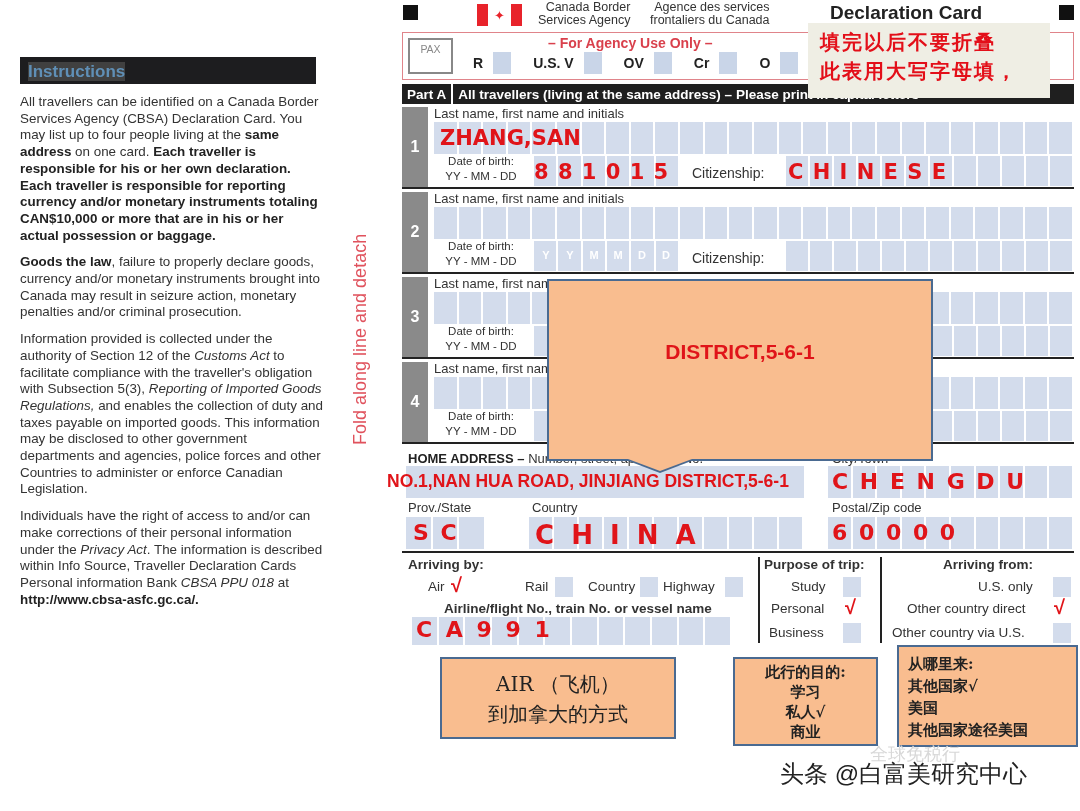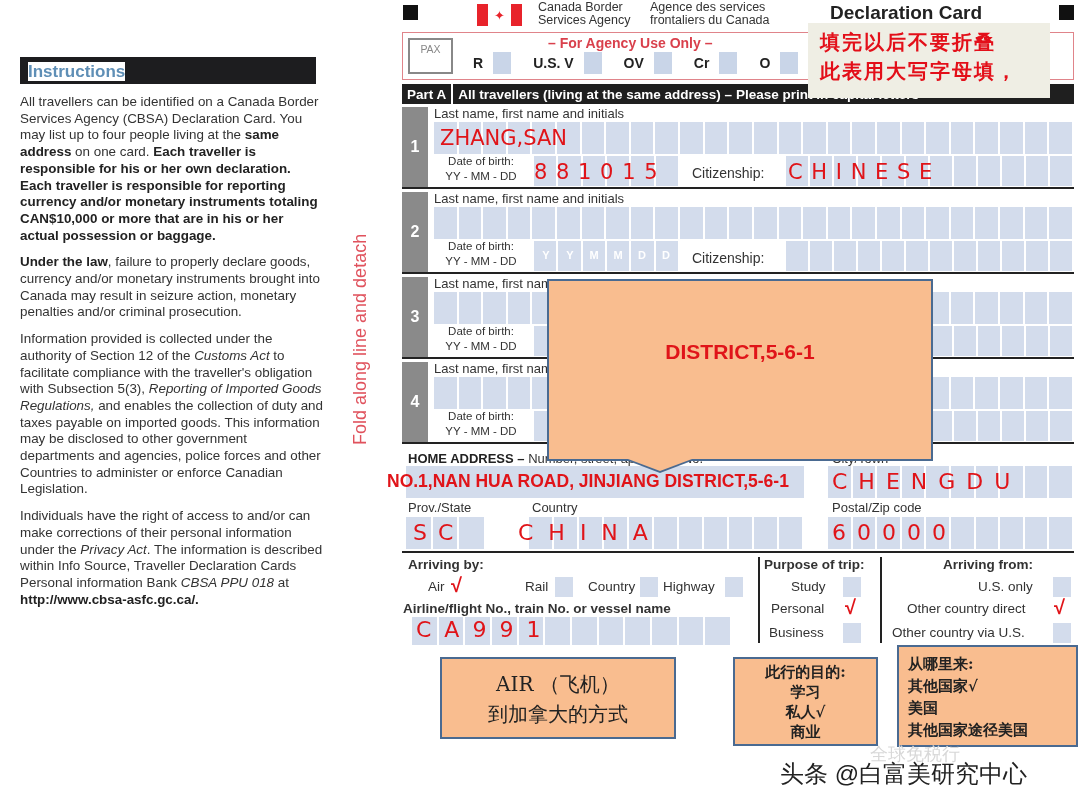--- a/index.html
+++ b/index.html
@@ -5,41 +5,41 @@
   * { box-sizing: border-box; margin: 0; padding: 0; }
   html, body { width: 1080px; height: 811px; background: #ffffff; overflow: hidden; }
   body { position: relative; font-family: "Liberation Sans", sans-serif; color: #222; }
 
   
   .instr-head {
     position: absolute; left: 20px; top: 57px; width: 296px; height: 27px;
     background: #1d1d1f; color: #4a7fa8;
     font-weight: bold; font-size: 17px; padding: 5px 0 0 8px;
   }
-  .instr-head span { background: #ffffff; color: #5f8fb6; }
+  .instr-head span { background: #404040; color: #5f8fb6; }
   .instr-body {
     position: absolute; left: 20px; top: 94px; width: 305px;
     font-size: 13.4px; line-height: 16.7px; color: #333;
   }
   .instr-body p { margin-bottom: 10px; }
   .instr-body b { color: #222; }
 
   
   .fold {
     position: absolute; left: 350px; top: 445px;
     transform: rotate(-90deg); transform-origin: left top;
     color: #e0525d; font-size: 18px; white-space: nowrap; width: 250px;
   }
 
   
   .sq { position: absolute; width: 15px; height: 15px; background: #111; }
   .flag { position: absolute; left: 477px; top: 4px; width: 45px; height: 22px; display: flex; }
   .flag .bar { width: 11px; background: #e8232b; }
   .flag .mid { flex: 1; background: #fff; display: flex; align-items: center; justify-content: center; color: #e8232b; font-size: 13px; }
-  .agency-en, .agency-fr { position: absolute; top: 1px; font-size: 12.5px; line-height: 13px; color: #333; }
+  .agency-en, .agency-fr { position: absolute; top: 1px; font-size: 12.5px; line-height: 13px; color: #333; text-align: right; }
   .agency-en { left: 538px; }
   .agency-fr { left: 650px; }
   .card-title { position: absolute; left: 830px; top: 2px; font-size: 19px; font-weight: bold; color: #222; }
 
   .agency-box {
     position: absolute; left: 402px; top: 32px; width: 672px; height: 48px;
     border: 1.5px solid #e0848a;
   }
   .pax {
     position: absolute; left: 5px; top: 5px; width: 45px; height: 36px;
@@ -73,21 +73,21 @@
   .grid { position: absolute; display: flex; }
   .grid .c { background: #d3dcec; border-right: 2px solid #fff; height: 100%; }
   .trav .namerow { left: 32px; top: 18px; width: 640px; height: 32px; }
   .trav .dob-l { position: absolute; left: 34px; top: 50px; font-size: 11.5px; line-height: 15px; color: #333; text-align: center; width: 90px; }
   .trav .dobrow { left: 132px; top: 52px; width: 146px; height: 30px; }
   .trav .cit-l { position: absolute; left: 290px; top: 61px; font-size: 14px; color: #333; }
   .trav .citrow { left: 384px; top: 52px; width: 288px; height: 30px; }
   .hint { position: absolute; display: flex; gap: 0; color: #fff; font-size: 11px; font-weight: bold; }
   .hint span { width: 24px; text-align: center; }
 
-  .redval { position: absolute; color: #e01419; font-weight: normal; font-family: "DejaVu Sans", sans-serif; white-space: nowrap; }
+  .redval { position: absolute; color: #e01419; font-weight: bold; font-family: "DejaVu Sans", sans-serif; white-space: nowrap; }
 
   
   .lab { position: absolute; font-size: 13px; color: #333; }
   .lab b { color: #222; }
   .addrbar { position: absolute; left: 406px; top: 466px; width: 398px; height: 32px; background: #d3dcec; }
   .hline { position: absolute; left: 402px; width: 672px; height: 2px; background: #222; }
 
   
   .boldlab { position: absolute; font-weight: bold; font-size: 13.5px; color: #333; }
   .optlab { position: absolute; font-size: 13.5px; color: #333; }
@@ -124,21 +124,21 @@
 <body>
 
 <div class="instr-head">
   <span>Instructions</span>
 </div>
 <div class="instr-body">
   <p>
     <span>All travellers can be identified on a Canada Border Services Agency (CBSA) Declaration Card. You may list up to four people living at the </span><b>same address</b><span> on one card. </span><b>Each traveller is responsible for his or her own declaration. Each traveller is responsible for reporting currency and/or monetary instruments totaling CAN$10,000 or more that are in his or her actual possession or baggage.</b>
   </p>
   <p>
-    <b>Under the law</b><span>, failure to properly declare goods, currency and/or monetary instruments brought into Canada may result in seizure action, monetary penalties and/or criminal prosecution.</span>
+    <b>Goods the law</b><span>, failure to properly declare goods, currency and/or monetary instruments brought into Canada may result in seizure action, monetary penalties and/or criminal prosecution.</span>
   </p>
   <p>
     <span>Information provided is collected under the authority of Section 12 of the </span><i>Customs Act</i><span> to facilitate compliance with the traveller's obligation with Subsection 5(3), </span><i>Reporting of Imported Goods Regulations,</i><span> and enables the collection of duty and taxes payable on imported goods. This information may be disclosed to other government departments and agencies, police forces and other Countries to administer or enforce Canadian Legislation.</span>
   </p>
   <p>
     <span>Individuals have the right of access to and/or can make corrections of their personal information under the </span><i>Privacy Act</i><span>. The information is described within Info Source, Traveller Declaration Cards Personal information Bank </span><i>CBSA PPU 018</i><span> at </span><b>http://www.cbsa-asfc.gc.ca/.</b>
   </p>
 </div>
 
 <div class="fold">Fold along line and detach</div>
@@ -482,21 +482,21 @@
     <div class="c" style="flex: 1 1 0%;"></div>
     <div class="c" style="flex: 1 1 0%;"></div>
     <div class="c" style="flex: 1 1 0%;"></div>
     <div class="c" style="flex: 1 1 0%;"></div>
     <div class="c" style="flex: 1 1 0%;"></div>
     <div class="c" style="flex: 1 1 0%;"></div>
     <div class="c" style="flex: 1 1 0%;"></div>
     <div class="c" style="flex: 1 1 0%;"></div>
     <div class="c" style="flex: 1 1 0%;"></div>
   </div>
-<div class="redval" style="left:518px;top:520px;font-size:22px;letter-spacing:4px;">C H I N A</div>
+<div class="redval" style="left:535px;top:520px;font-size:26px;letter-spacing:4px;">C H I N A</div>
 
 <div class="lab" style="left:832px;top:500px;">Postal/Zip code</div>
 <div class="grid" style="left:828px;top:517px;width:246px;height:32px;" id="gpostal">
     <div class="c" style="flex: 1 1 0%;"></div>
     <div class="c" style="flex: 1 1 0%;"></div>
     <div class="c" style="flex: 1 1 0%;"></div>
     <div class="c" style="flex: 1 1 0%;"></div>
     <div class="c" style="flex: 1 1 0%;"></div>
     <div class="c" style="flex: 1 1 0%;"></div>
     <div class="c" style="flex: 1 1 0%;"></div>
@@ -511,21 +511,21 @@
 <div class="boldlab" style="left:408px;top:557px;">Arriving by:</div>
 <div class="optlab" style="left:428px;top:579px;">Air</div>
 <div class="tick" style="left:451px;top:574px;">√</div>
 <div class="optlab" style="left:525px;top:579px;">Rail</div>
 <div class="chk" style="left:555px;top:577px;"></div>
 <div class="optlab" style="left:588px;top:579px;">Country</div>
 <div class="chk" style="left:640px;top:577px;"></div>
 <div class="optlab" style="left:663px;top:579px;">Highway</div>
 <div class="chk" style="left:725px;top:577px;"></div>
 
-<div class="boldlab" style="left:403px;top:601px;">Airline/flight No., train No. or vessel name</div>
+<div class="boldlab" style="left:444px;top:601px;">Airline/flight No., train No. or vessel name</div>
 <div class="grid" style="left:412px;top:617px;width:320px;height:28px;" id="gflight">
     <div class="c" style="flex: 1 1 0%;"></div>
     <div class="c" style="flex: 1 1 0%;"></div>
     <div class="c" style="flex: 1 1 0%;"></div>
     <div class="c" style="flex: 1 1 0%;"></div>
     <div class="c" style="flex: 1 1 0%;"></div>
     <div class="c" style="flex: 1 1 0%;"></div>
     <div class="c" style="flex: 1 1 0%;"></div>
     <div class="c" style="flex: 1 1 0%;"></div>
     <div class="c" style="flex: 1 1 0%;"></div>

